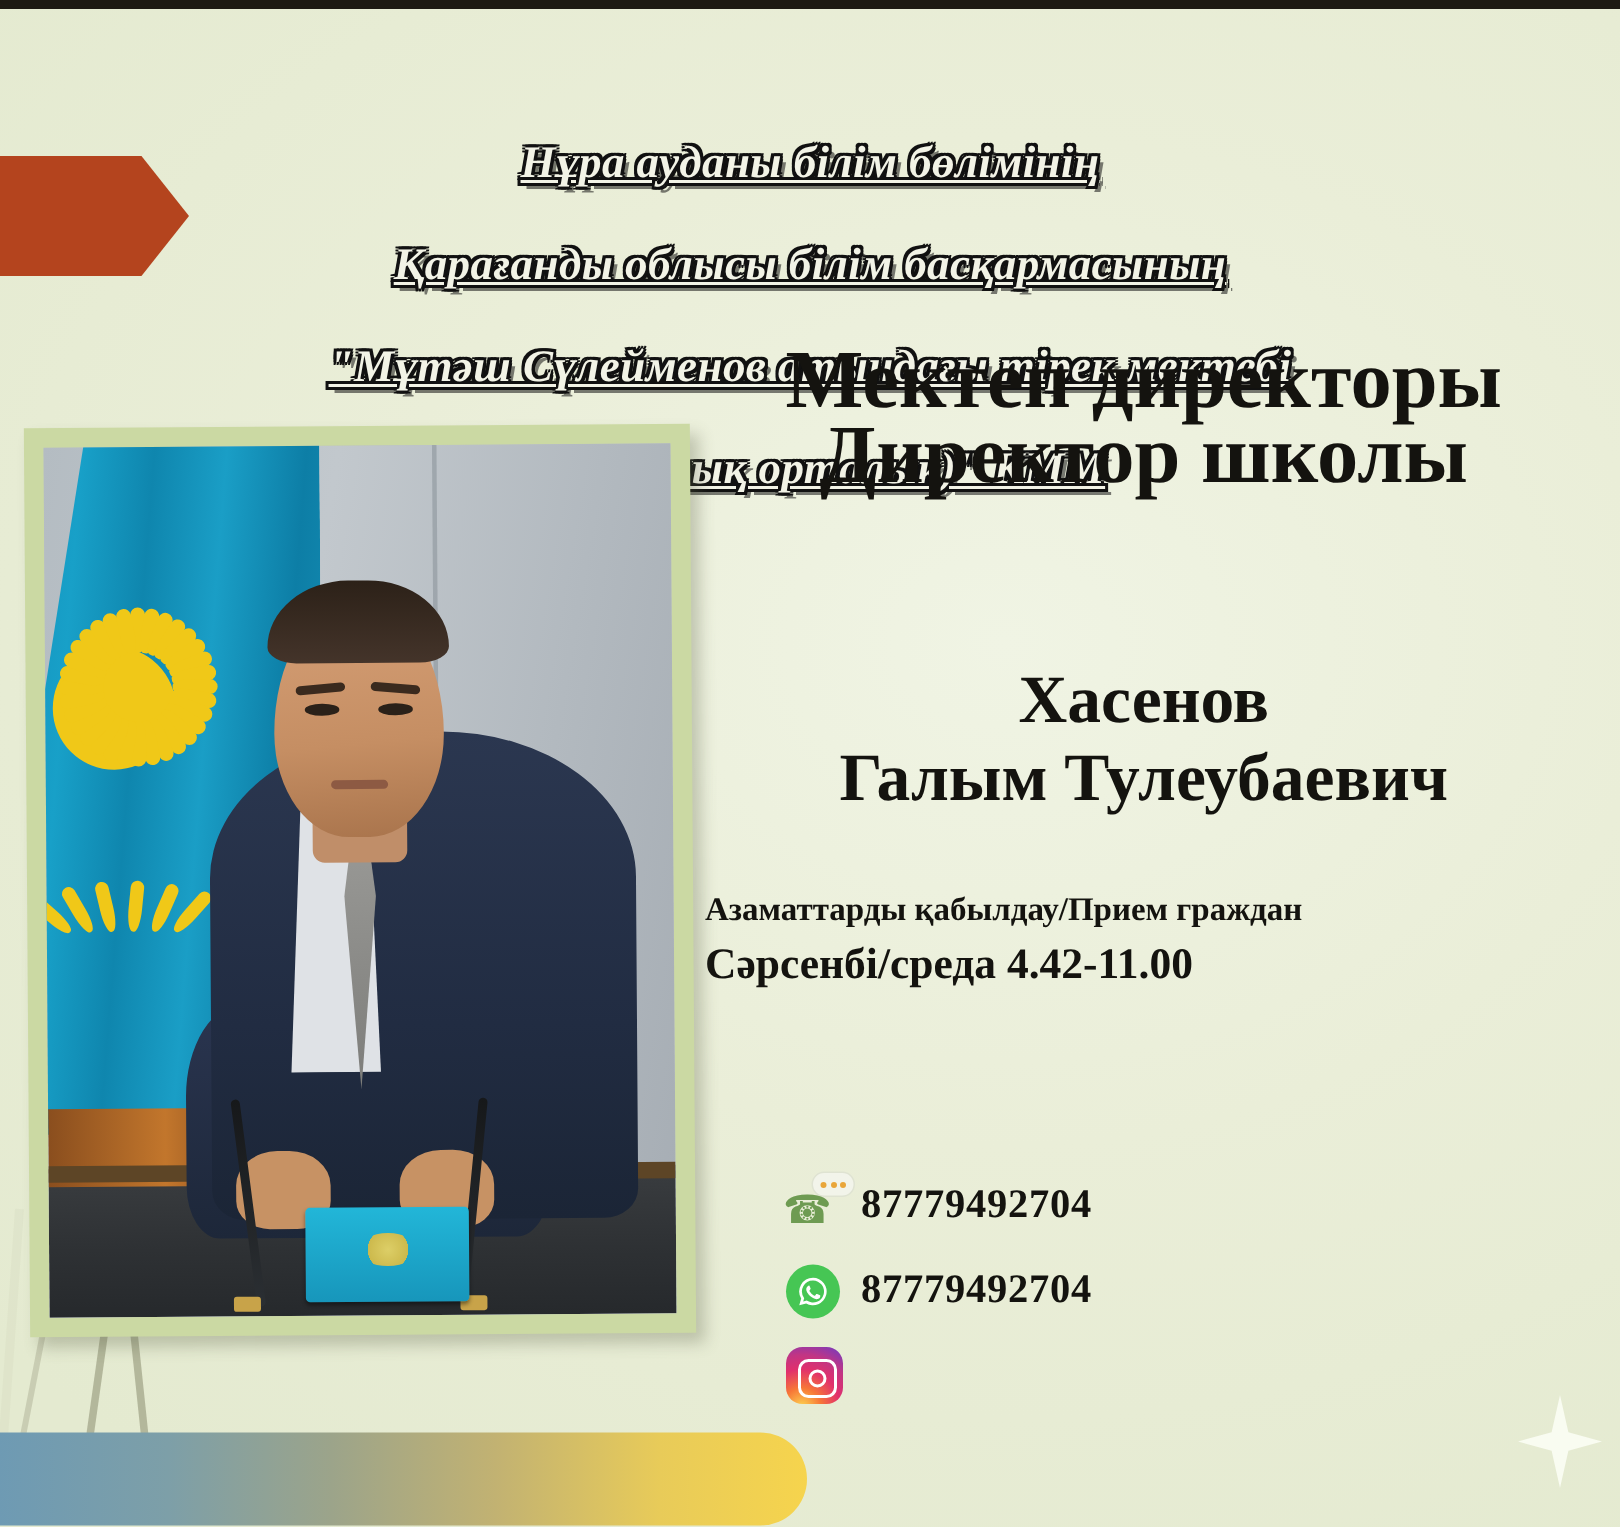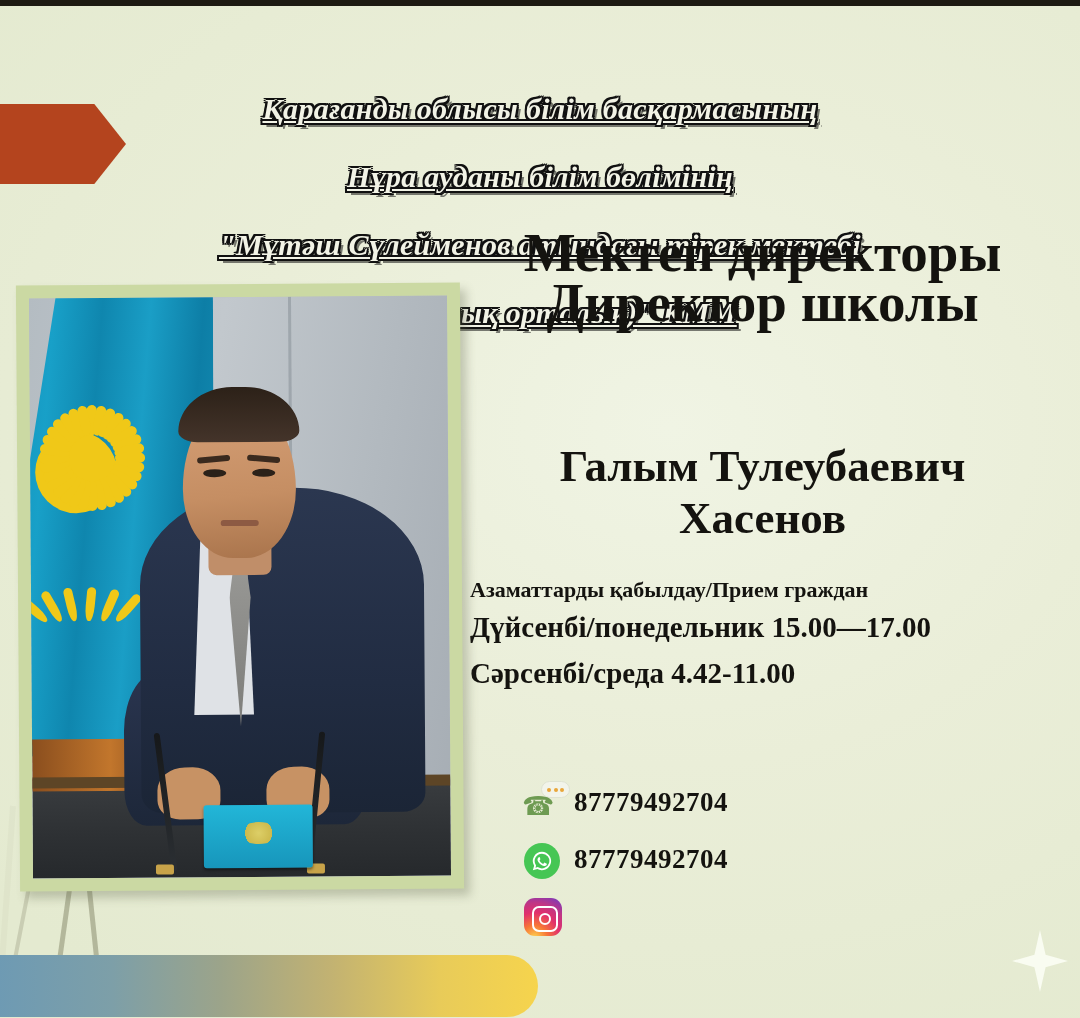--- a/index.html
+++ b/index.html
@@ -170,21 +170,21 @@
     color:#14130f;
   }
   .person-name {
     position:absolute; left:455px; top:440px; width:615px;
     text-align:center;
     font-weight:700; font-size:45px; line-height:52px;
     color:#14130f;
   }
 
   .reception {
-    position:absolute; left:470px; top:576px; width:600px;
+    position:absolute; left:470px; top:592px; width:600px;
     color:#14130f;
   }
   .reception .r-head { font-weight:700; font-size:22px; line-height:28px; }
   .reception .r-line { font-weight:700; font-size:29px; line-height:46px; white-space:nowrap; }
 
   .contacts {
     position:absolute; left:518px; top:778px; width:560px;
   }
   .c-row { display:flex; align-items:center; height:48px; margin-bottom:9px; }
   .c-ico { width:56px; height:44px; position:relative; flex:0 0 56px; }
@@ -232,39 +232,38 @@
 
   <div class="arrow-tag"></div>
   <div class="stem stem4"></div>
   <div class="stem stem3"></div>
   <div class="stem stem1"></div>
   <div class="stem stem2"></div>
   <div class="grad-bar"></div>
   <div class="sparkle"></div>
 
   <div class="school-title">
+    <span class="u">Нұра ауданы білім бөлімінің</span>
     <span class="u">Қарағанды облысы  білім басқармасының</span>
-    <span class="u">Нұра ауданы білім бөлімінің</span>
     <span class="u">"Мұтәш Сүлейменов атындағы тірек мектебі</span>
     <span class="u">(ресурстық орталық)"  КММ</span>
   </div>
 
   <div class="role">
     <div>Мектеп директоры</div>
     <div>Директор  школы</div>
   </div>
 
   <div class="person-name">
+    <div>Хасенов</div>
     <div>Галым Тулеубаевич</div>
-    <div>Хасенов</div>
   </div>
 
   <div class="reception">
     <div class="r-head">Азаматтарды қабылдау/Прием граждан</div>
-    <div class="r-line">Дүйсенбі/понедельник 15.00—17.00</div>
     <div class="r-line">Сәрсенбі/среда 4.42-11.00</div>
   </div>
 
   <div class="contacts">
 
     <div class="c-row">
       <div class="c-ico ico-phone">
         <div class="bubble">
             <i></i>
             <i></i>

